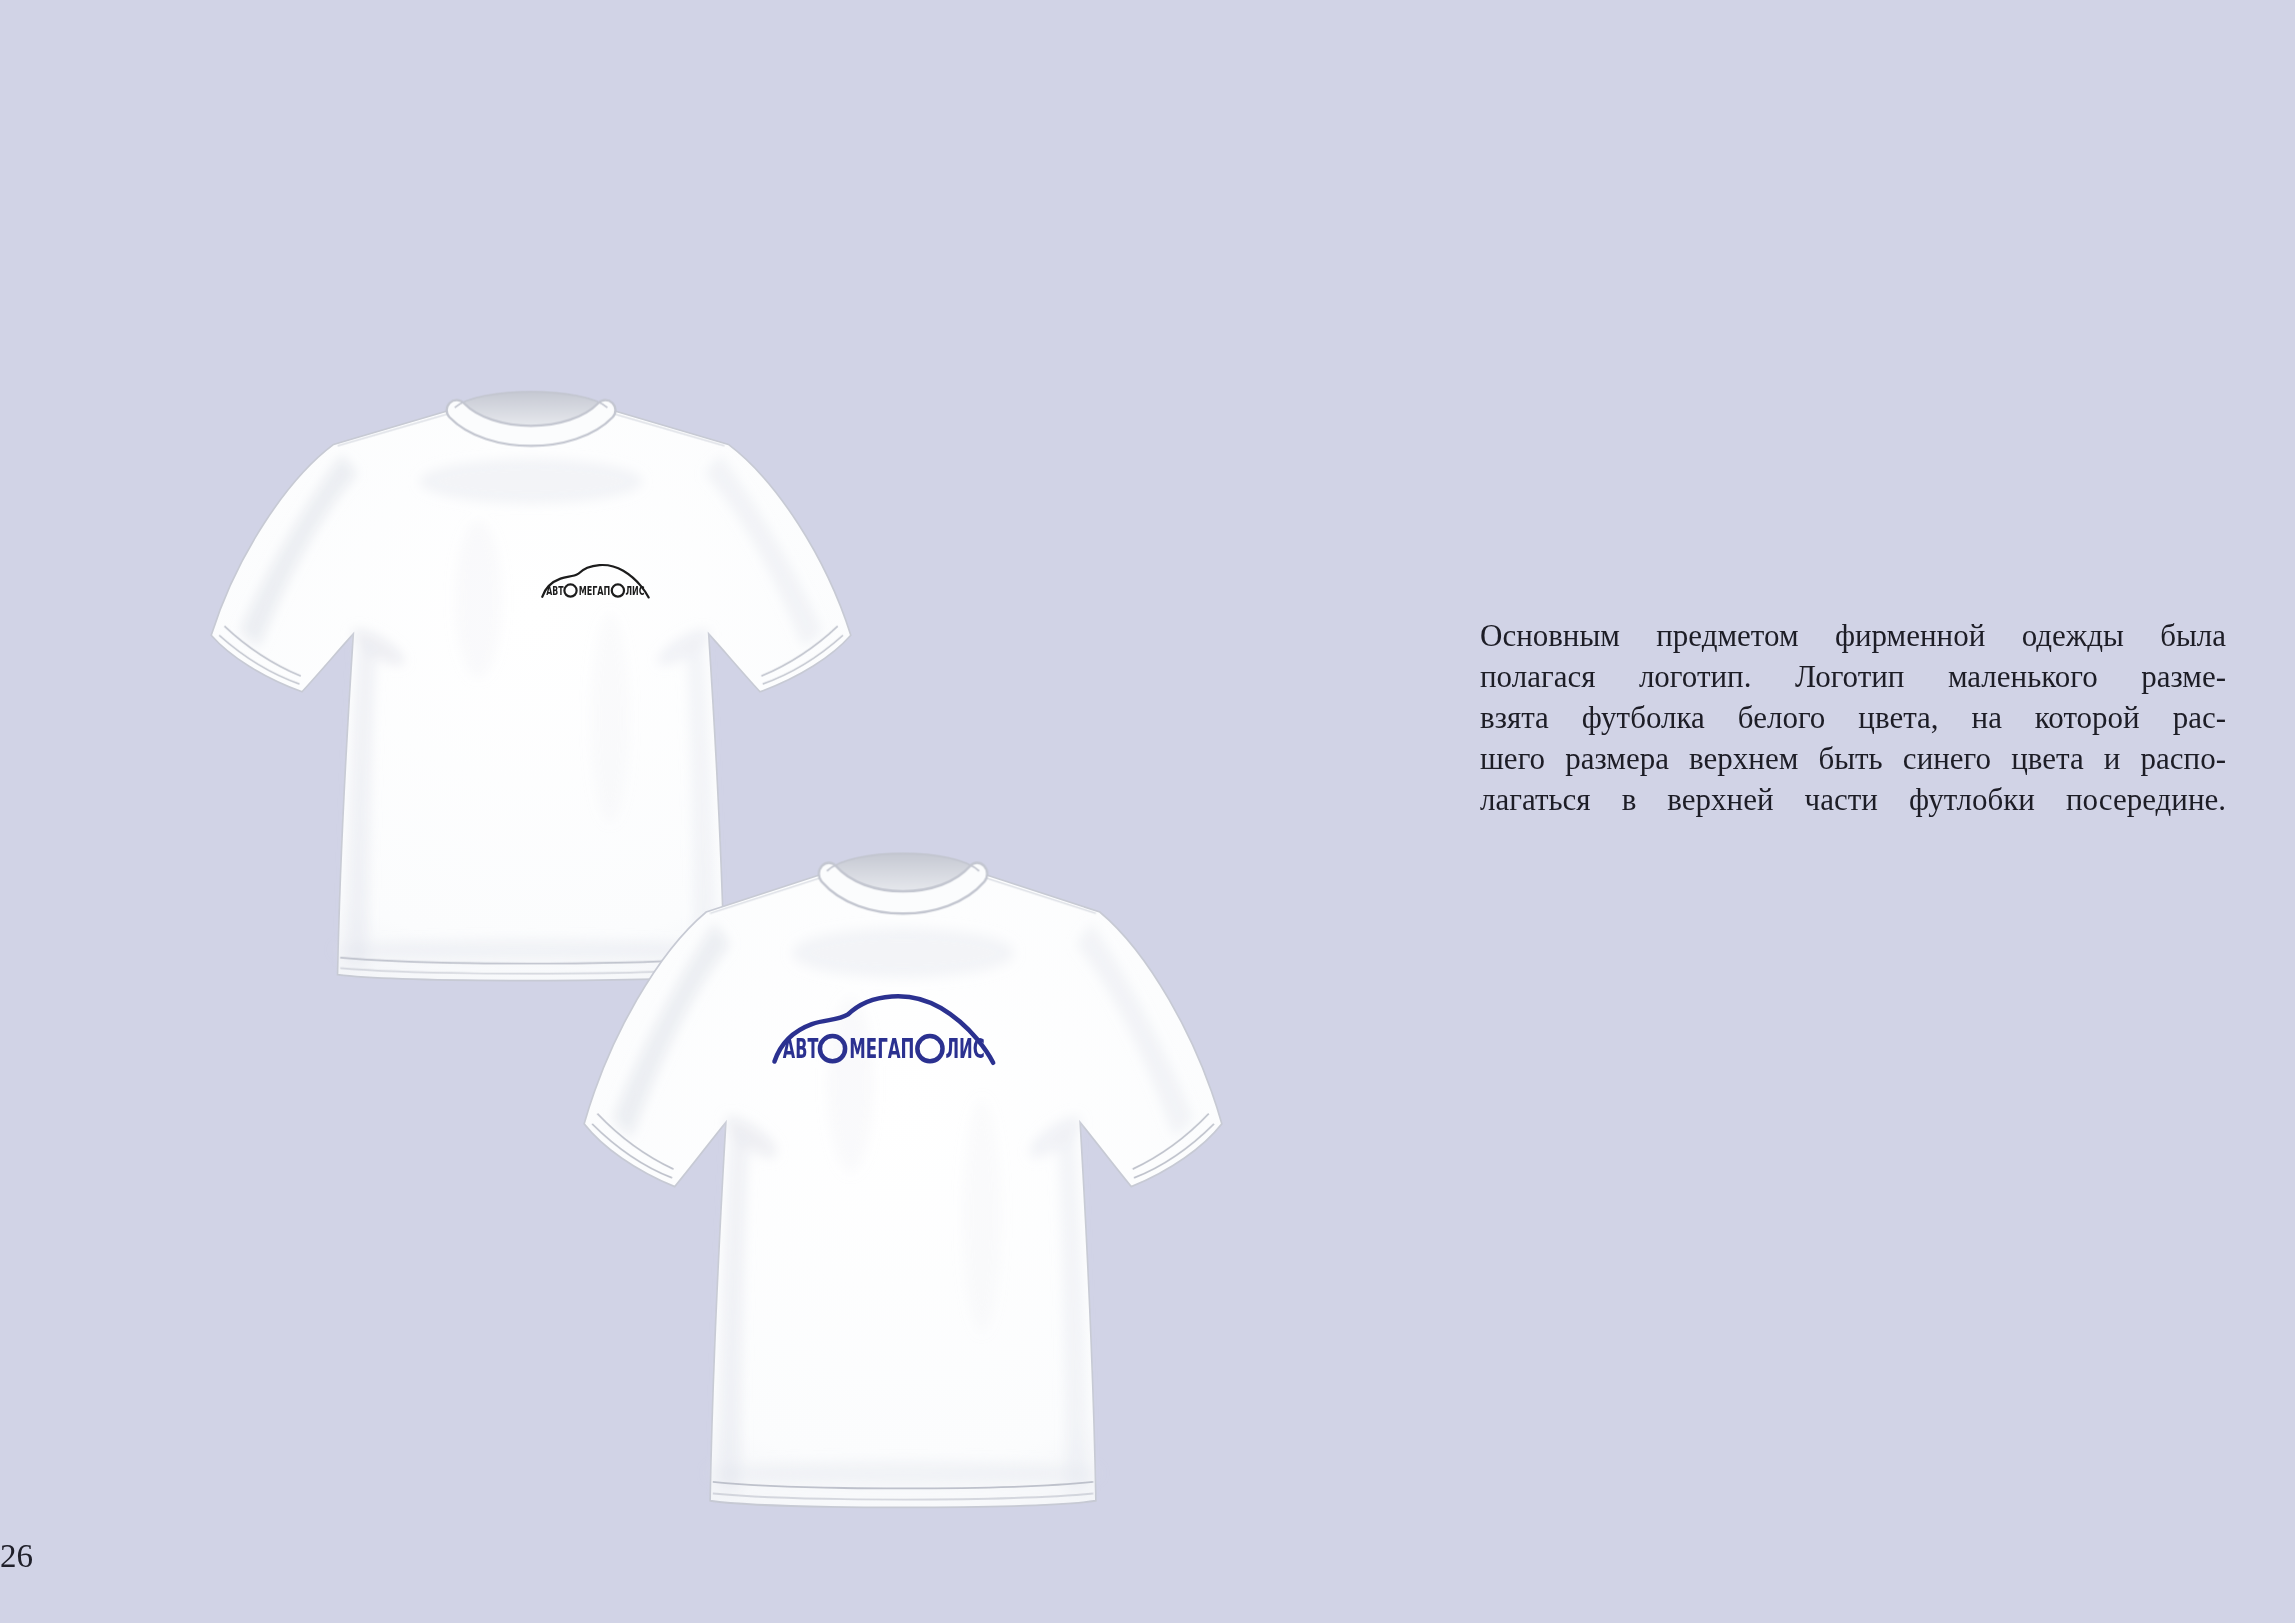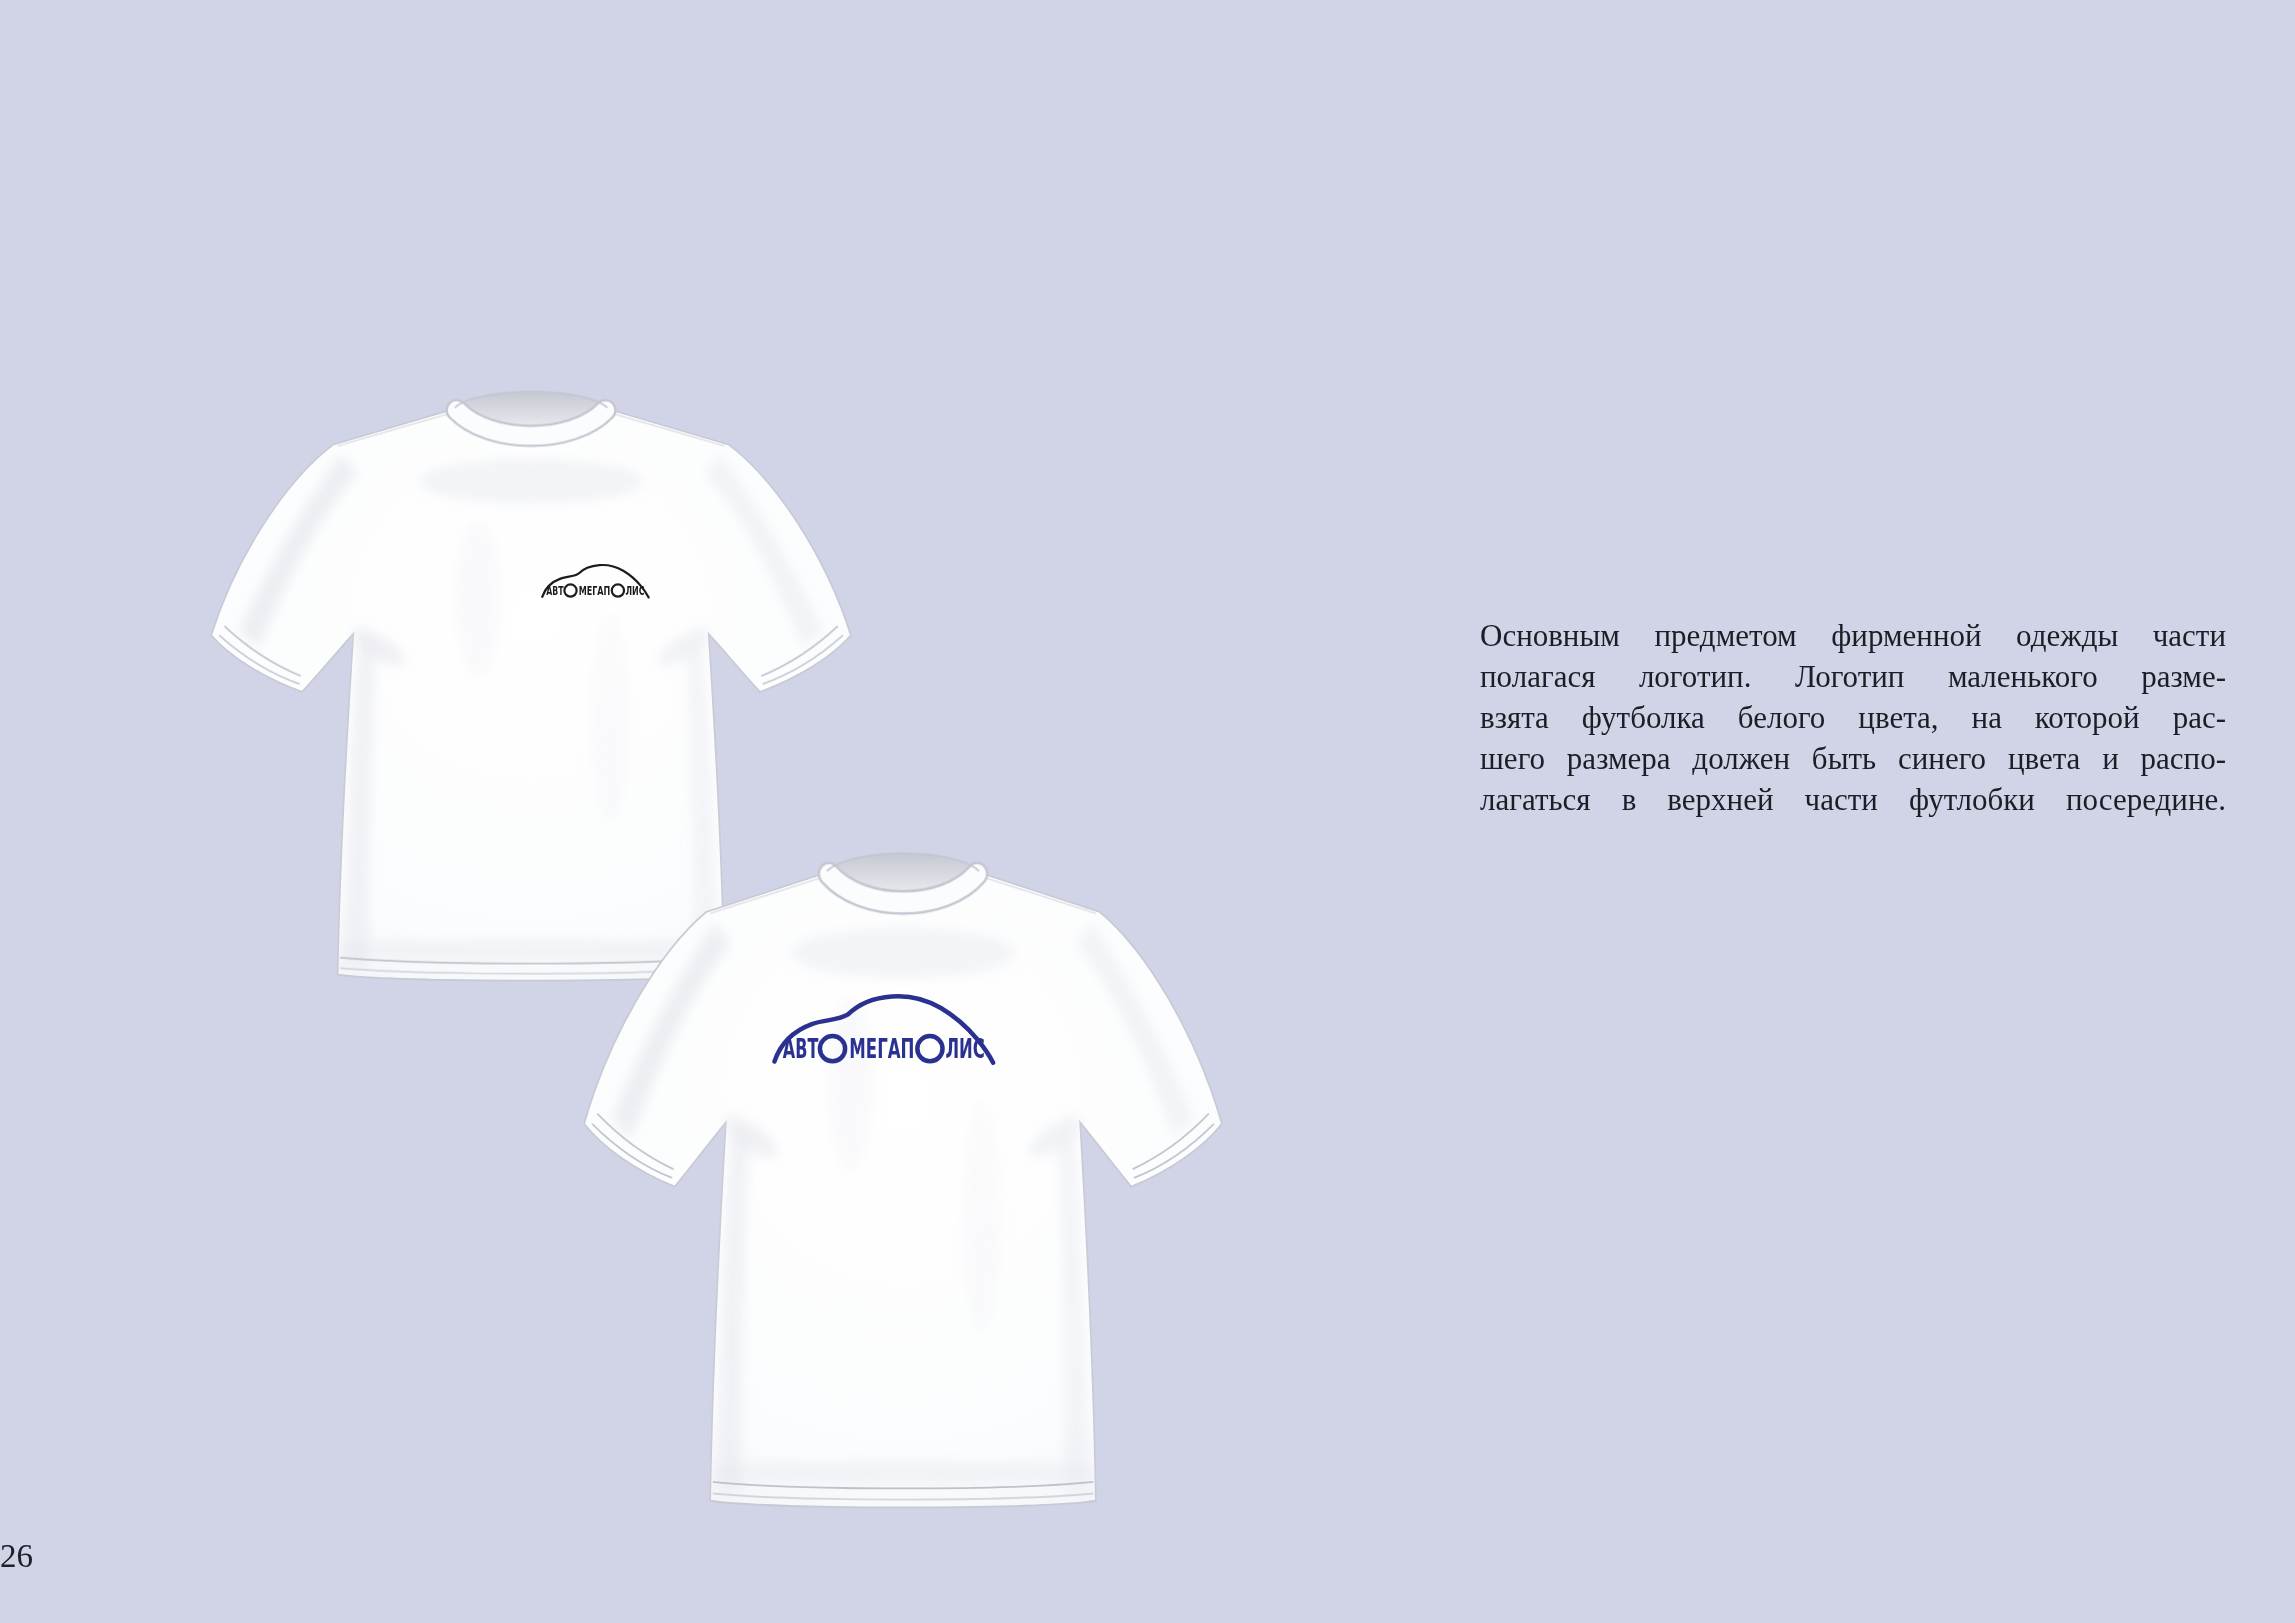--- a/index.html
+++ b/index.html
@@ -135,23 +135,23 @@
          C 214 11, 240 18, 262 31 C 284 44, 302 60, 318 79 C 328 91, 336 102, 343 116" fill="none" stroke="currentColor" stroke-width="7" stroke-linecap="round" stroke-linejoin="round"></path>
     <text x="17" y="108" textLength="55" lengthAdjust="spacingAndGlyphs">АВТ</text>
     <circle cx="94" cy="94" r="19.5" fill="none" stroke="currentColor" stroke-width="7"></circle>
     <text x="120" y="108" textLength="101" lengthAdjust="spacingAndGlyphs">МЕГАП</text>
     <circle cx="245" cy="94" r="19.5" fill="none" stroke="currentColor" stroke-width="7"></circle>
     <text x="269" y="108" textLength="61" lengthAdjust="spacingAndGlyphs">ЛИС</text>
   </svg>
 
 
   <div class="body-text">
-    <div class="line">Основным предметом фирменной одежды части</div>
+    <div class="line">Основным предметом фирменной одежды была</div>
     <div class="line">полагася логотип. Логотип маленького разме-</div>
     <div class="line">взята футболка белого цвета, на которой рас-</div>
-    <div class="line">шего размера должен быть синего цвета и распо-</div>
+    <div class="line">шего размера верхнем быть синего цвета и распо-</div>
     <div class="line">лагаться в верхней части футлобки посередине.</div>
   </div>
 
   <div class="page-num">26</div>
 
 </div>
 
 
 </body></html>

